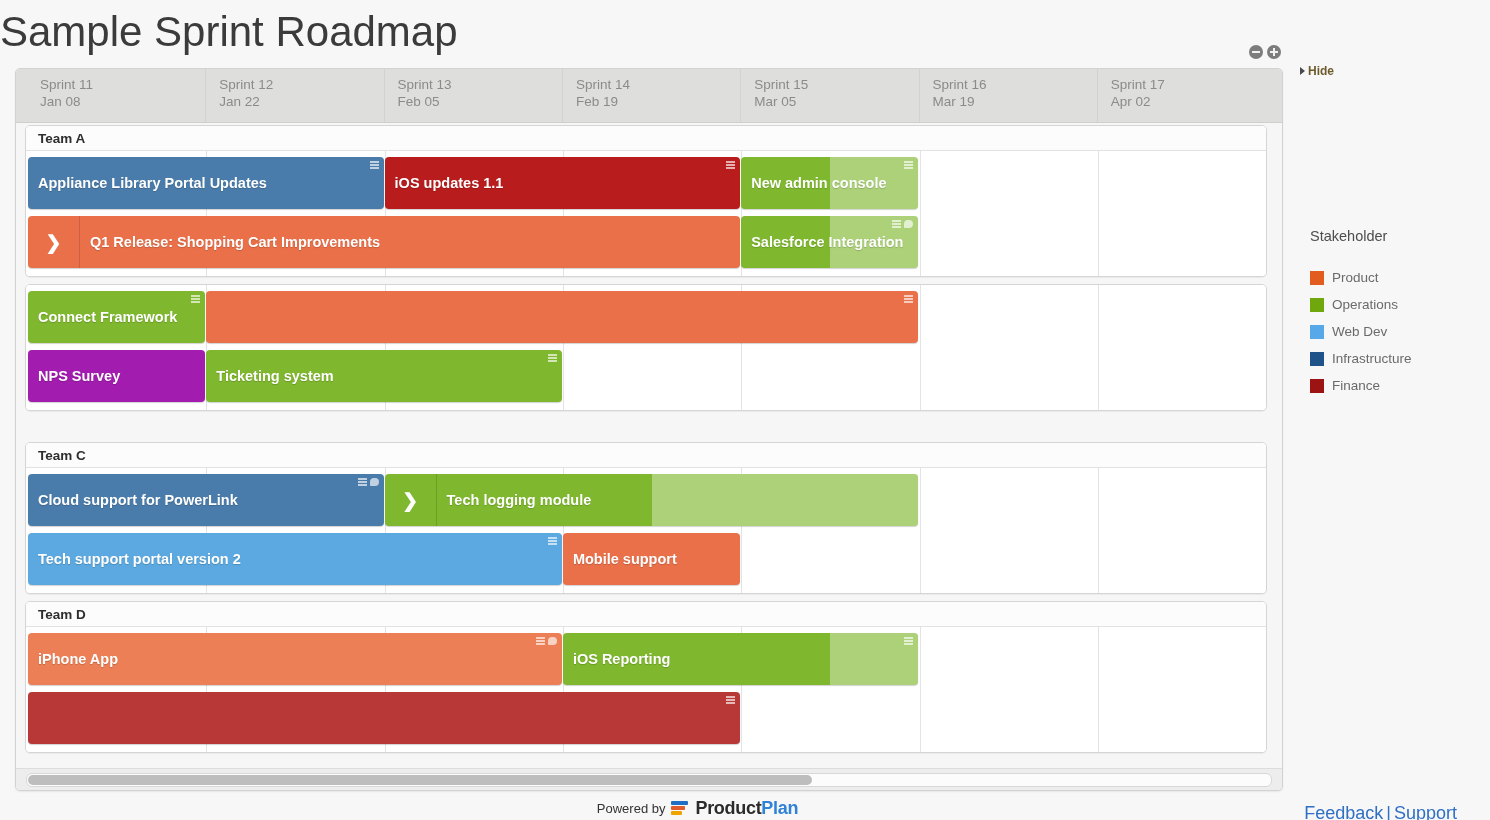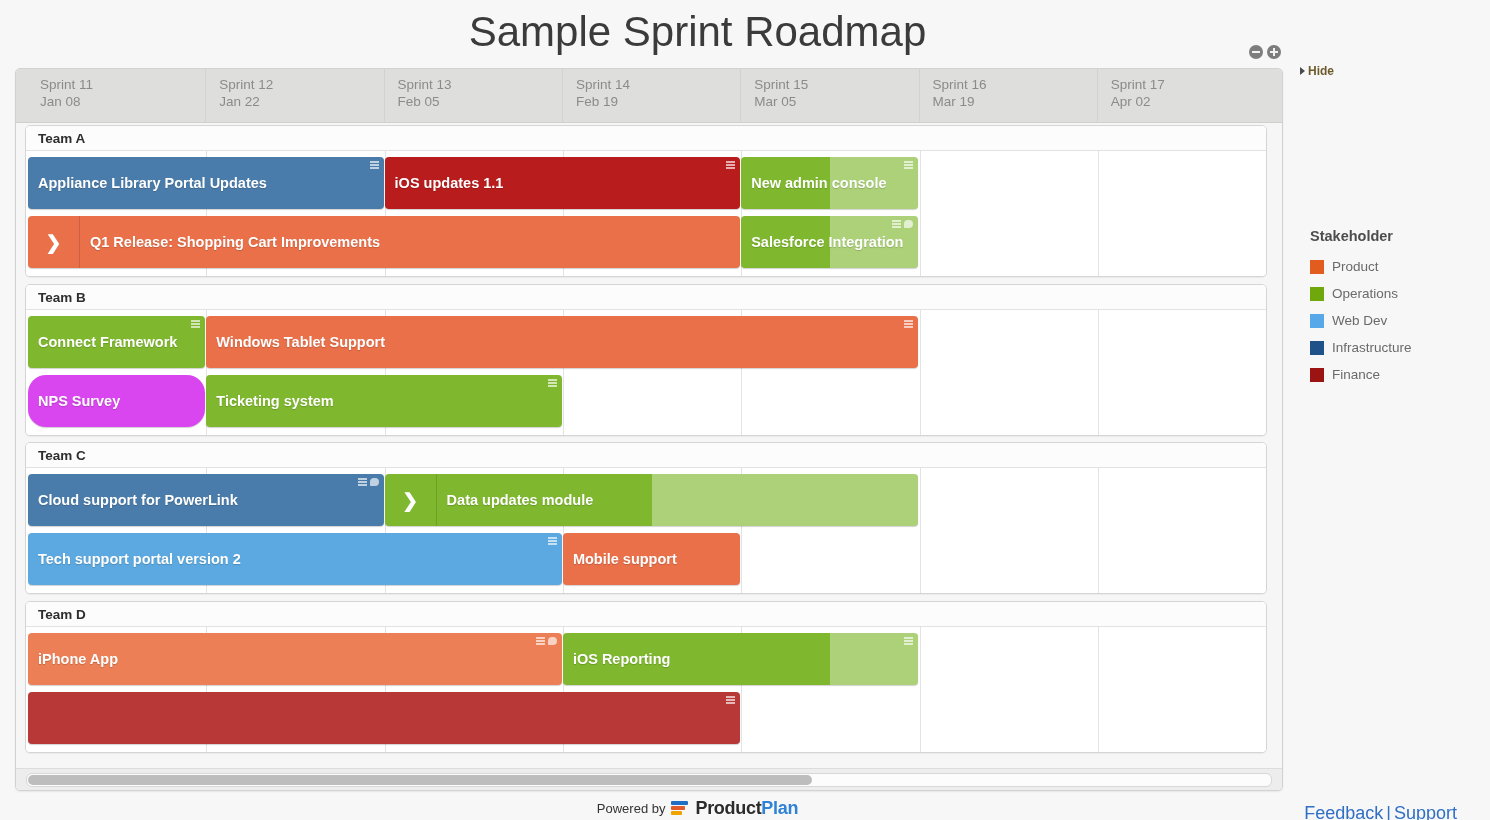--- a/index.html
+++ b/index.html
@@ -15,21 +15,20 @@
     height: 820px;
     overflow: hidden;
     background: #f7f7f7;
   }
 
   
   .page-title {
     position: absolute;
     left: 0; top: 4px;
     width: 1395px;
-    text-align: center;
     font-size: 42px;
     font-weight: 300;
     color: #3b3b3b;
     letter-spacing: 0px;
     line-height: 56px;
   }
 
   
   .zoom-controls {
     position: absolute;
@@ -259,23 +258,23 @@
   }
 
   
   .legend {
     position: absolute;
     left: 1310px; top: 228px;
     width: 165px;
   }
   .legend-title {
     font-size: 14.5px;
-    font-weight: bold;
+    font-weight: normal;
     color: #4d4d4d;
-    margin-bottom: 9px;
+    margin-bottom: 20px;
   }
   .legend-row {
     display: flex;
     align-items: center;
     gap: 8px;
     height: 27px;
   }
   .legend-swatch {
     width: 14px; height: 14px;
     flex: 0 0 14px;
@@ -417,41 +416,39 @@
               <div class="prog" style="width: 50%;"></div>
               <div class="blabel" style="left: 10px;">Salesforce Integration</div>
               <div class="badges">
                 <span class="icon-lines"></span>
                 <span class="icon-comment"></span>
               </div>
             </div>
           </div>
         </div>
         <div class="lane" style="top: 161px;">
-          <div class="lane-title">Team B</div>
           <div class="lane-body" style="height: 125px;">
             <div class="gridline" style="left: 180.3px;"></div>
             <div class="gridline" style="left: 358.6px;"></div>
             <div class="gridline" style="left: 536.9px;"></div>
             <div class="gridline" style="left: 715.2px;"></div>
             <div class="gridline" style="left: 893.5px;"></div>
             <div class="gridline" style="left: 1071.8px;"></div>
             <div class="bar" style="left: 2px; width: 177.3px; top: 6px; background: rgb(127, 184, 46);">
               <div class="blabel" style="left: 10px;">Connect Framework</div>
               <div class="badges">
                 <span class="icon-lines"></span>
               </div>
             </div>
             <div class="bar" style="left: 180.3px; width: 712.2px; top: 6px; background: rgb(234, 112, 73);">
-              <div class="blabel" style="left: 10px;">Windows Tablet Support</div>
-              <div class="badges">
-                <span class="icon-lines"></span>
-              </div>
-            </div>
-            <div class="bar" style="left: 2px; width: 177.3px; top: 65px; background: #d946ef; border-radius: 18px;">
+              <div class="badges">
+                <span class="icon-lines"></span>
+              </div>
+            </div>
+            <div class="bar" style="left: 2px; width: 177.3px; top: 65px; background: #a21caf;">
               <div class="blabel" style="left: 10px;">NPS Survey</div>
             </div>
             <div class="bar" style="left: 180.3px; width: 355.6px; top: 65px; background: rgb(127, 184, 46);">
               <div class="blabel" style="left: 10px;">Ticketing system</div>
               <div class="badges">
                 <span class="icon-lines"></span>
               </div>
             </div>
           </div>
         </div>
@@ -467,21 +464,21 @@
             <div class="bar" style="left: 2px; width: 355.6px; top: 6px; background: rgb(74, 124, 171);">
               <div class="blabel" style="left: 10px;">Cloud support for PowerLink</div>
               <div class="badges">
                 <span class="icon-lines"></span>
                 <span class="icon-comment"></span>
               </div>
             </div>
             <div class="bar" style="left: 358.6px; width: 533.9px; top: 6px; background: rgb(127, 184, 46);">
               <div class="prog" style="width: 50%;"></div>
               <div class="chev">❯</div>
-              <div class="blabel" style="left: 62px;">Data updates module</div>
+              <div class="blabel" style="left: 62px;">Tech logging module</div>
             </div>
             <div class="bar" style="left: 2px; width: 533.9px; top: 65px; background: rgb(91, 169, 224);">
               <div class="blabel" style="left: 10px;">Tech support portal version 2</div>
               <div class="badges">
                 <span class="icon-lines"></span>
               </div>
             </div>
             <div class="bar" style="left: 536.9px; width: 177.3px; top: 65px; background: rgb(234, 112, 73);">
               <div class="blabel" style="left: 10px;">Mobile support</div>
             </div>

